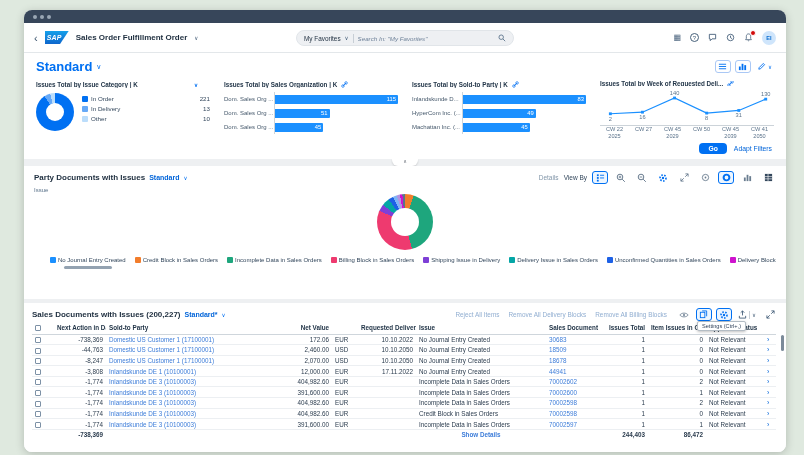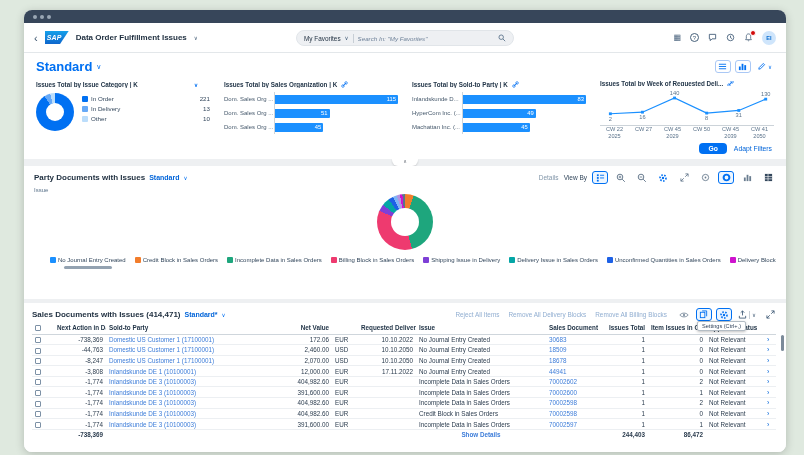--- a/index.html
+++ b/index.html
@@ -112,21 +112,21 @@
 
   <div class="titlebar">
     <span class="dot"></span>
     <span class="dot"></span>
     <span class="dot"></span>
   </div>
 
   <div class="shell">
     <span class="back">‹</span>
     <span class="sap-logo">SAP</span>
-    <span class="app-title">Data Order Fulfillment Issues</span>
+    <span class="app-title">Sales Order Fulfillment Order</span>
     <span class="chev">∨</span>
 
     <div class="searchbar">
       <span class="scope">My Favorites</span>
       <span class="chev">∨</span>
       <span class="vdiv"></span>
       <span class="placeholder">Search In: "My Favorites"</span>
       <span class="sh-ic">
         <svg width="8" height="8" viewBox="0 0 10 10">
             <circle cx="4" cy="4" r="2.8" fill="none" stroke="#5b738b" stroke-width="1.1"></circle>
@@ -455,21 +455,21 @@
             <span>Delivery Block in Sales Orders</span>
           </span>
         </div>
       <div class="hscroll">
           <div class="hthumb"></div>
         </div>
     </div>
 
     <div class="panel table-panel">
       <div class="table-head-row">
-        <span class="panel-title">Sales Documents with Issues (414,471)</span>
+        <span class="panel-title">Sales Documents with Issues (200,227)</span>
         <span class="variant-sm">Standard*</span>
         <span class="chev blue">∨</span>
         <div class="actions">
           <span class="action-link">Reject All Items</span>
           <span class="action-link">Remove All Delivery Blocks</span>
           <span class="action-link">Remove All Billing Blocks</span>
           <div class="tbl-icons">
             <span class="icon-btn">
               <svg width="10" height="8" viewBox="0 0 12 8">
                   <path d="M1 4 C3 1 9 1 11 4 C9 7 3 7 1 4 Z" fill="none" stroke="#6a7d90" stroke-width="1"></path>

